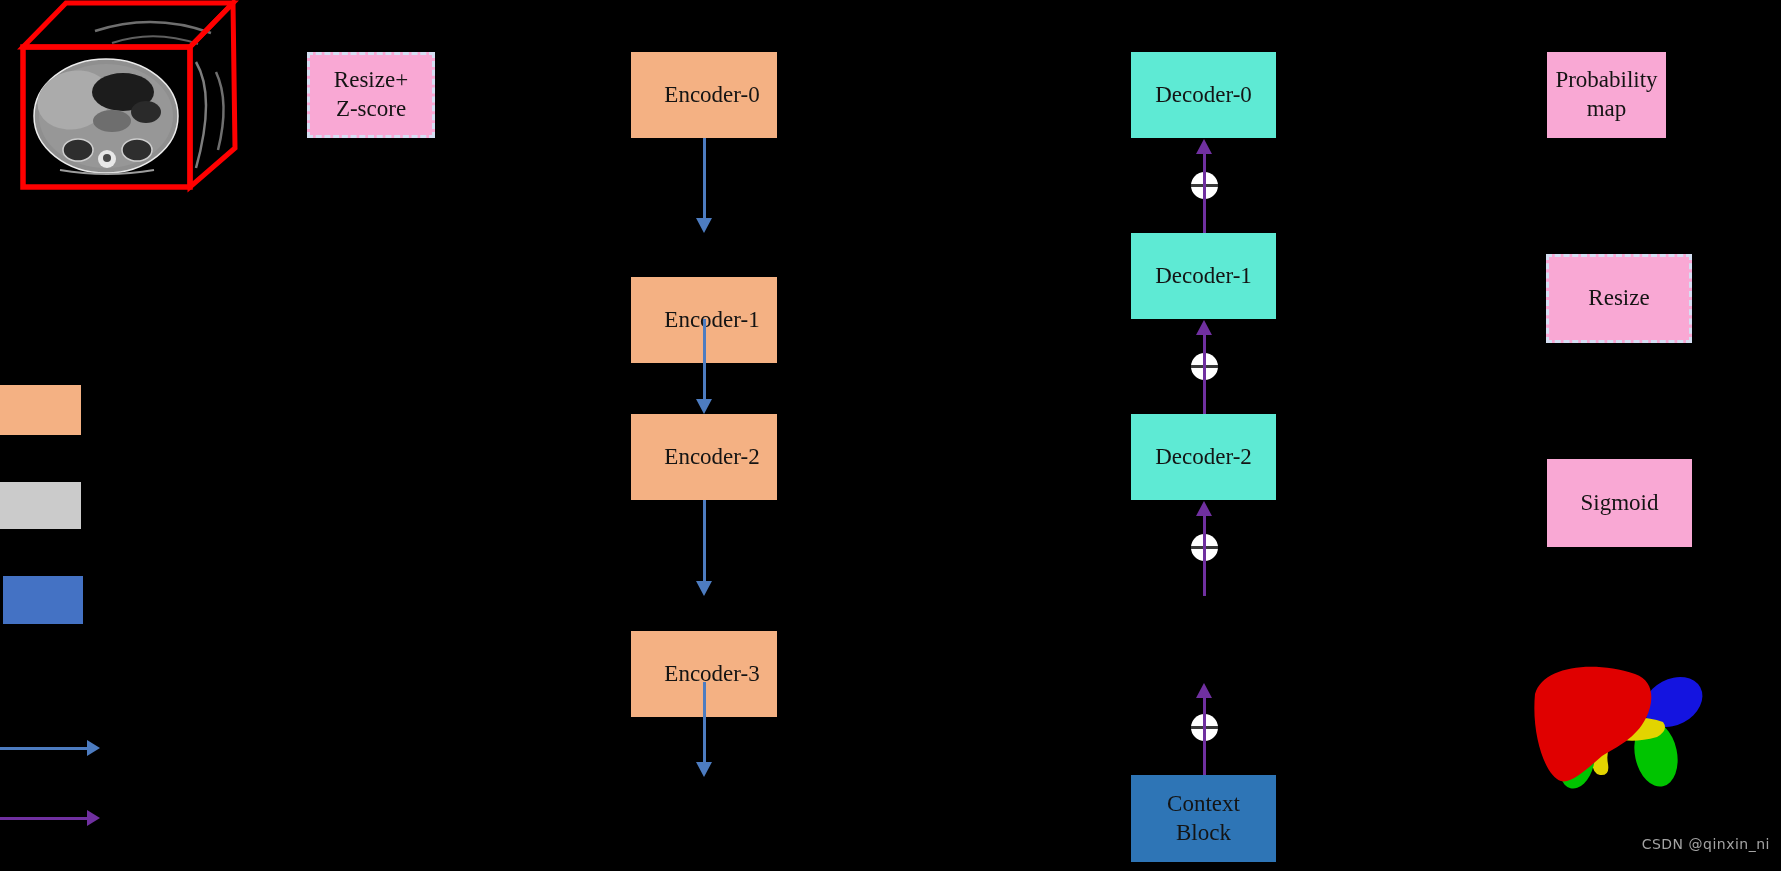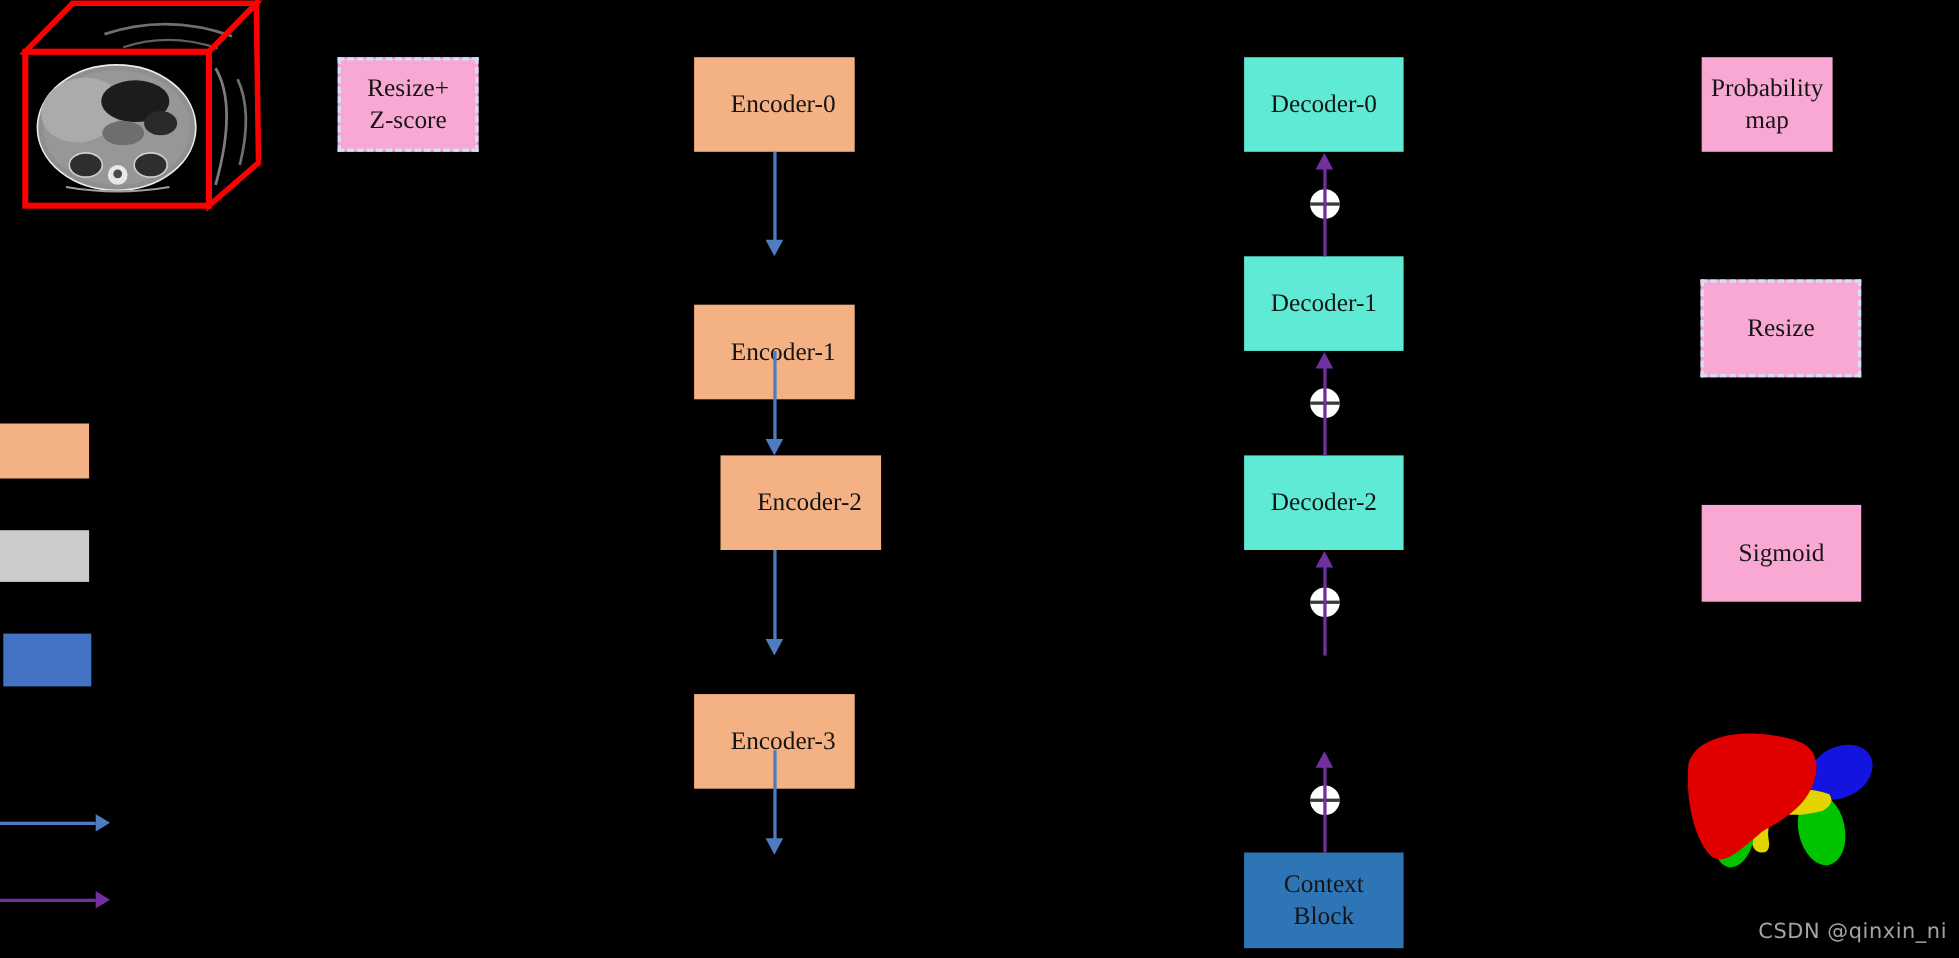--- a/index.html
+++ b/index.html
@@ -32,21 +32,21 @@
   .swatch{position:absolute;}
   .harrow{position:absolute;width:100px;height:16px;}
   .harrow .hline{position:absolute;left:0;top:6.5px;height:3px;width:87px;}
   .harrow .hhead{position:absolute;right:0;top:0;width:0;height:0;
     border-top:8px solid transparent;border-bottom:8px solid transparent;}
   .harrow.blue .hline{background:#4D7CC0;}
   .harrow.blue .hhead{border-left:13px solid #4D7CC0;}
   .harrow.purple .hline{background:#7030A0;}
   .harrow.purple .hhead{border-left:13px solid #7030A0;}
   .watermark{
-    position:absolute;right:11px;top:836px;color:#A3A3A3;font-size:19px;
+    position:absolute;right:11px;top:836px;color:#A3A3A3;font-size:14px;
     font-family:"DejaVu Sans", sans-serif;letter-spacing:.5px;
   }
 </style>
 </head>
 <body>
 
 <div class="canvas">
 
   <svg style="position:absolute;left:8px;top:0;" width="250" height="202" viewBox="0 0 250 202">
 
@@ -81,21 +81,21 @@
     <span>Resize+</span>
     <span>Z-score</span>
   </div>
 
   <div class="box enc" style="left:631px;top:52px;width:146px;height:86px;">
       <span>Encoder-0</span>
     </div>
   <div class="box enc" style="left:631px;top:233px;width:146px;height:86px;margin-top:44px;">
       <span>Encoder-1</span>
     </div>
-  <div class="box enc" style="left:631px;top:414px;width:146px;height:86px;margin-left:24px;">
+  <div class="box enc" style="left:631px;top:414px;width:146px;height:86px;">
       <span>Encoder-2</span>
     </div>
   <div class="box enc" style="left:631px;top:596px;width:146px;height:86px;margin-top:35px;">
       <span>Encoder-3</span>
     </div>
 
   <div class="varrow" style="left:695px;top:138px;height:95px;">
       <div class="vline" style="height:81px;"></div>
       <div class="vhead"></div>
     </div>

